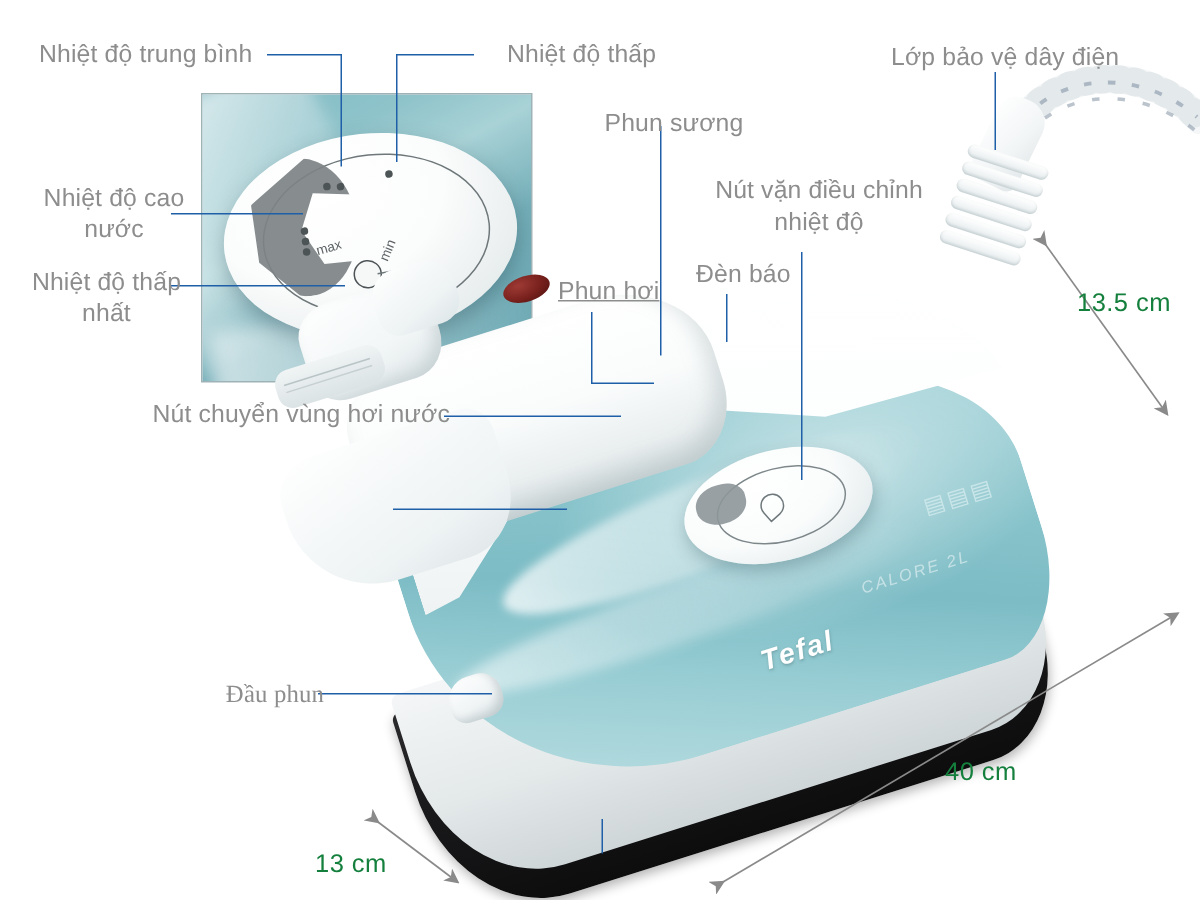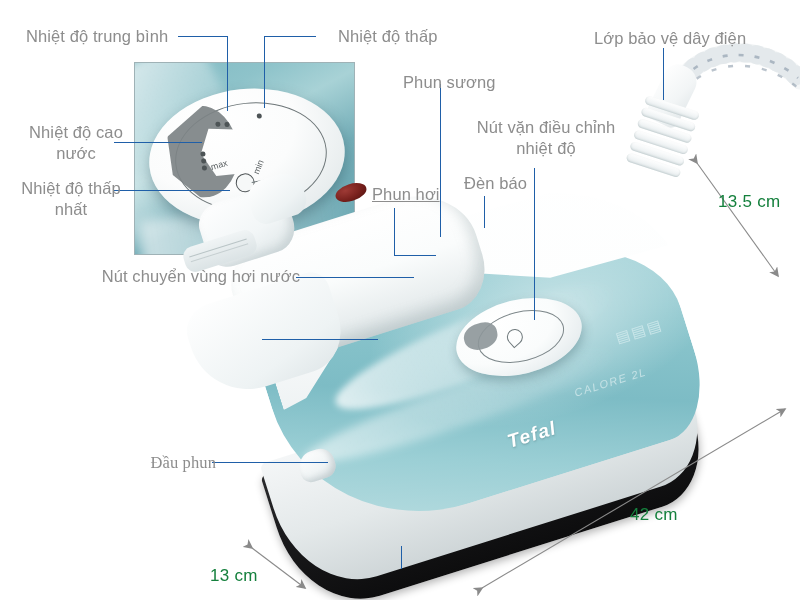--- a/index.html
+++ b/index.html
@@ -338,16 +338,16 @@
     </defs>
 
     <line x1="697" y1="163" x2="778" y2="276" stroke="#8a8a8a" stroke-width="1.1" marker-start="url(#ah)" marker-end="url(#ah)"></line>
 
     <line x1="482" y1="588" x2="785" y2="409" stroke="#8a8a8a" stroke-width="1.1" marker-start="url(#ah)" marker-end="url(#ah)"></line>
 
     <line x1="252" y1="548" x2="305" y2="588" stroke="#8a8a8a" stroke-width="1.1" marker-start="url(#ah)" marker-end="url(#ah)"></line>
   </svg>
 
   <div class="dim" style="left:718px;top:192px;">13.5 cm</div>
-  <div class="dim" style="left:630px;top:505px;">42 cm</div>
+  <div class="dim" style="left:630px;top:505px;">40 cm</div>
   <div class="dim" style="left:210px;top:566px;">13 cm</div>
 
 </div>
 
 </body></html>

